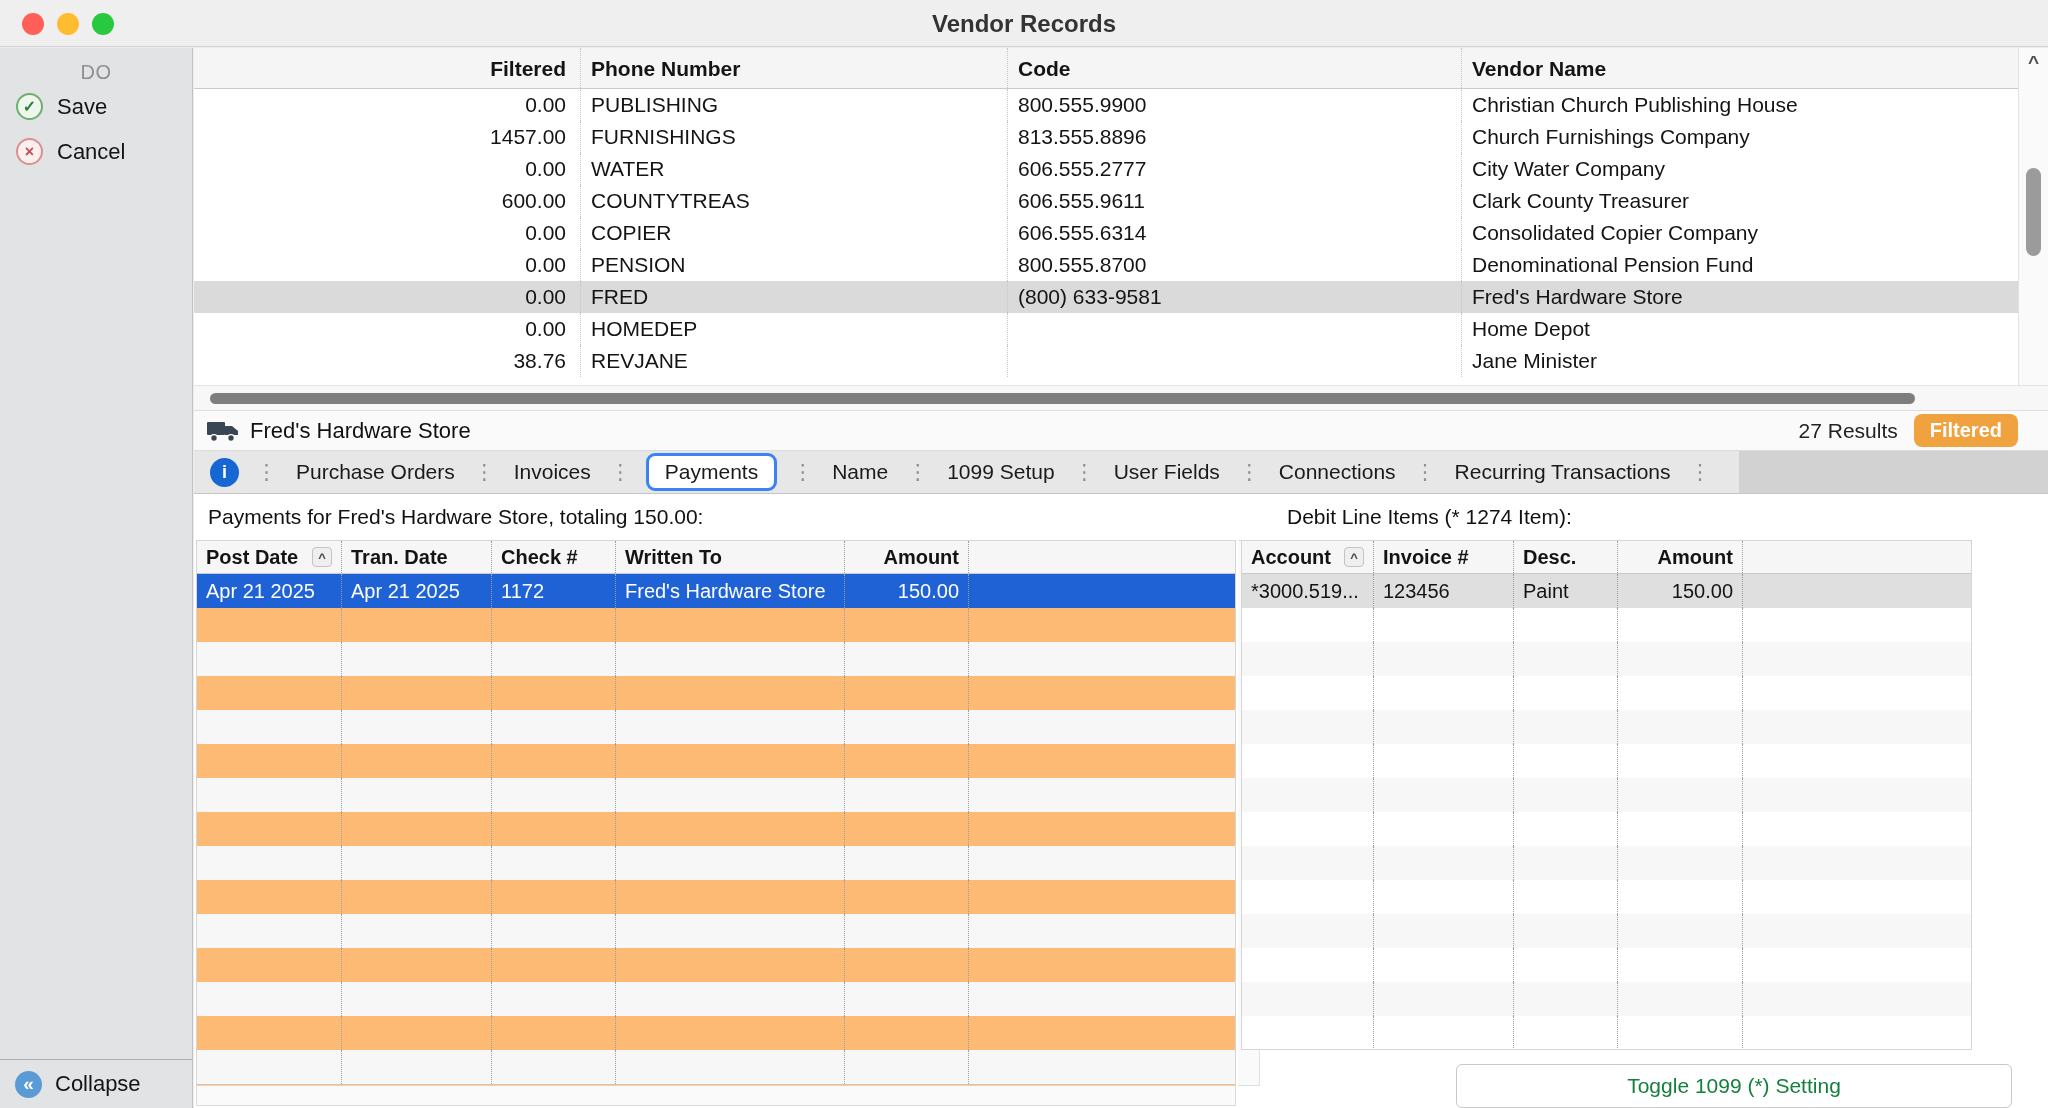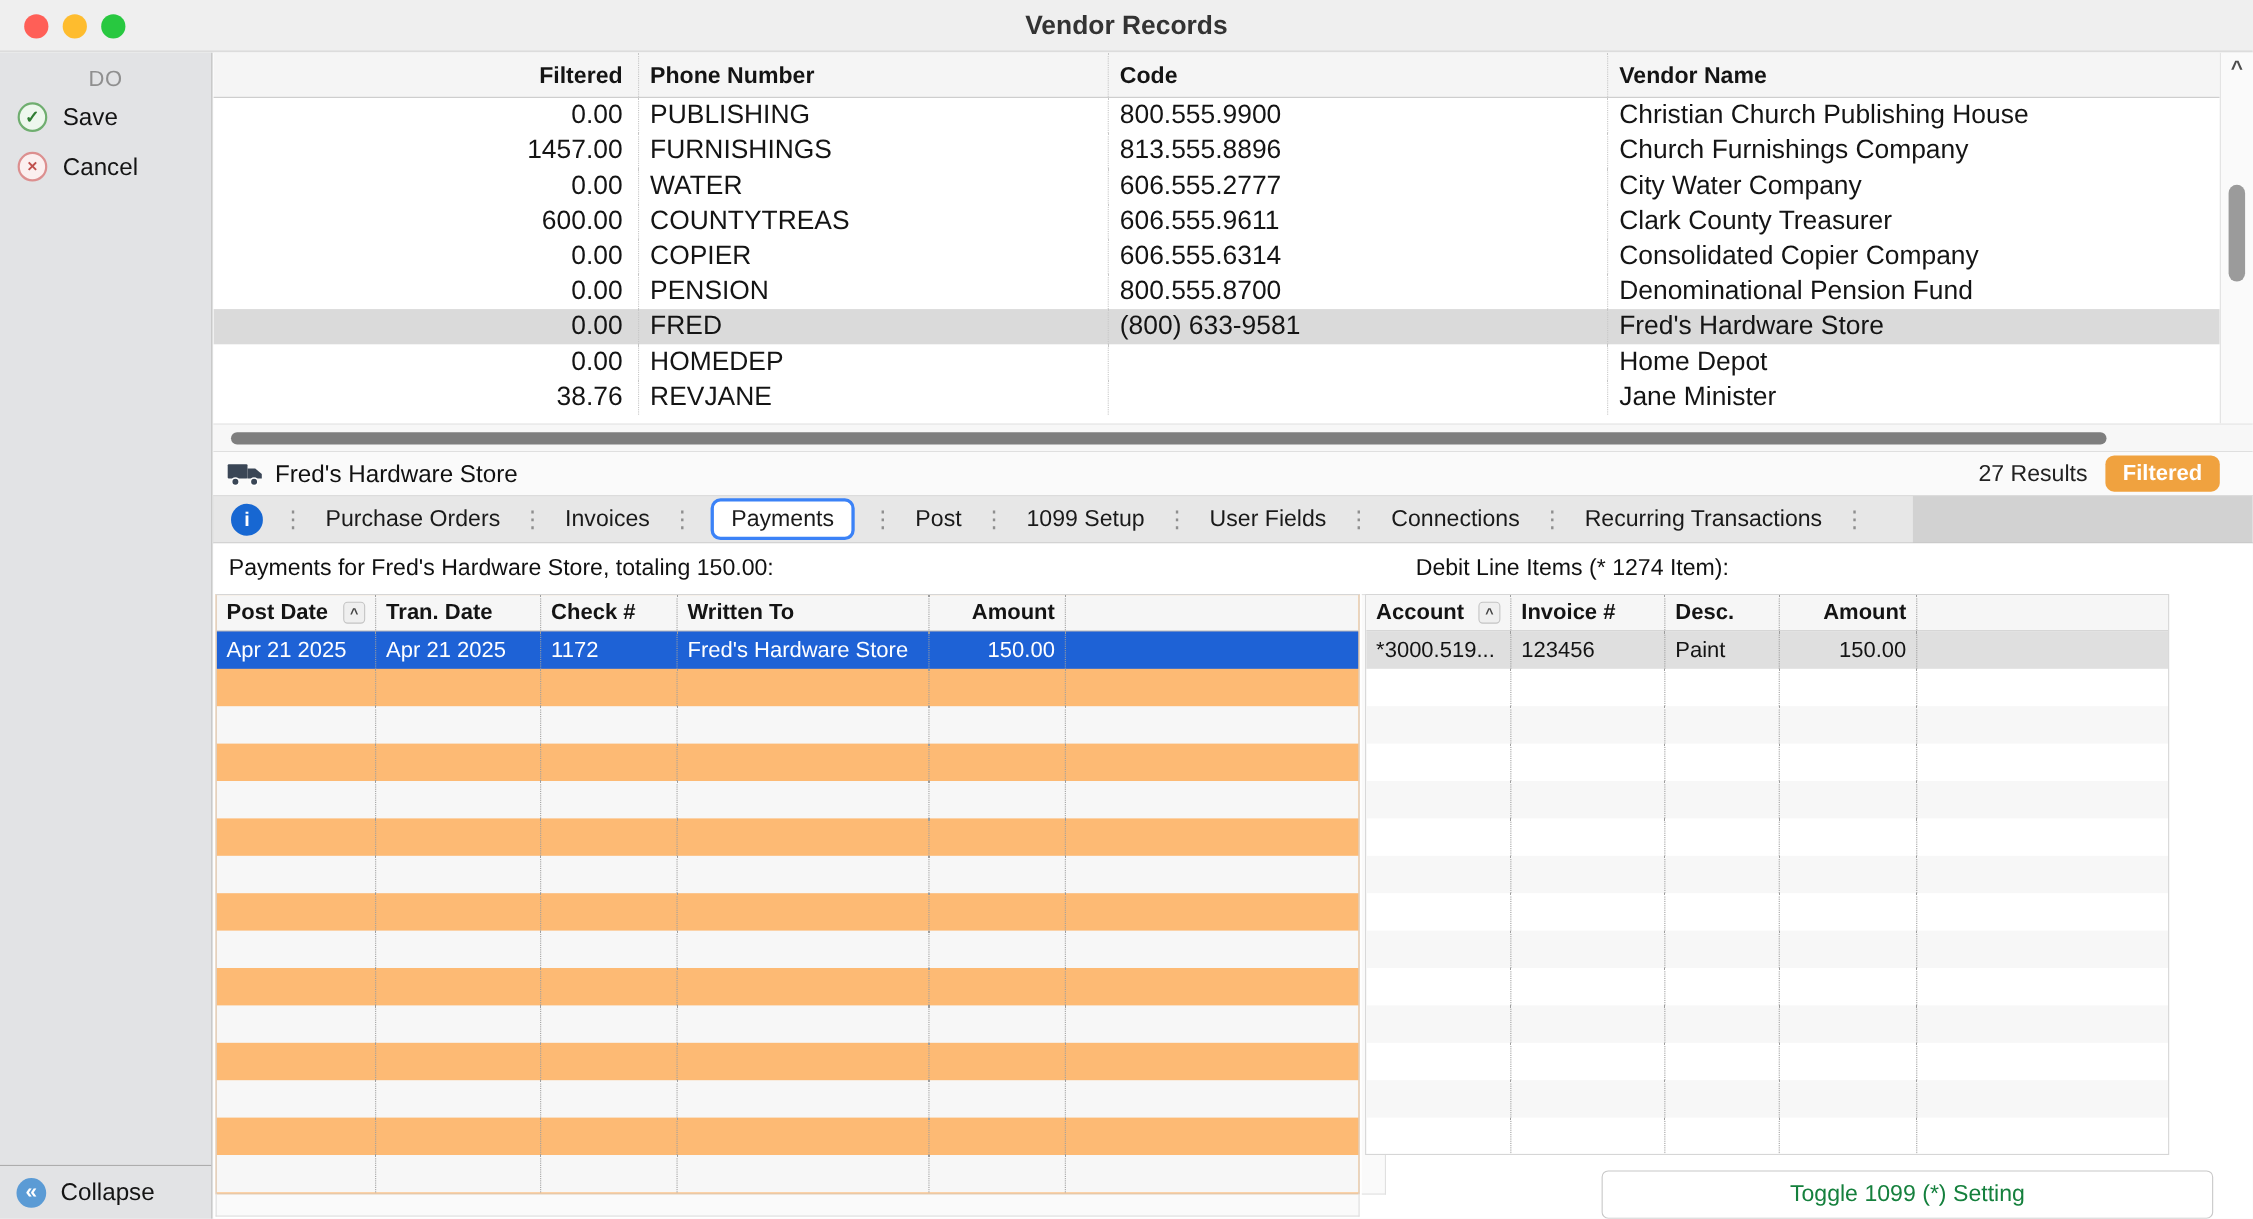--- a/index.html
+++ b/index.html
@@ -29,21 +29,21 @@
   .ci-collapse { background:#5B9BD5; color:#fff; font-size:19px; font-weight:bold; }
   .collapse-row { position:absolute; bottom:0; left:0; width:100%; height:49px;
                   border-top:1px solid #ADADAD; display:flex; align-items:center;
                   gap:13px; padding-left:15px; font-size:22px; }
 
   
   .main { position:absolute; left:194px; top:48px; width:1854px; bottom:0; background:#fff; }
 
   
   .vendor-wrap { position:absolute; top:0; left:0; width:1824px; height:337px; background:#fff; overflow:hidden; }
-  .vrow { display:grid; grid-template-columns:386px 427px 454px 557px; height:32px; line-height:32px; font-size:24px; }
+  .vrow { display:grid; grid-template-columns:386px 427px 454px 557px; height:32px; line-height:32px; font-size:21px; }
   .vrow.vhead { height:41px; line-height:41px; font-weight:bold; font-size:21px;
                 background:#F5F5F5; border-bottom:1px solid #CACACA; }
   .vcell { padding:0 10px; white-space:nowrap; overflow:hidden; border-left:1px dotted #C6C6C6; }
   .vrow .vcell:first-child { border-left:none; text-align:right; padding-right:14px; }
   .vrow.vsel { background:#DADADA; }
 
   
   .vscroll { position:absolute; top:0; left:1824px; width:30px; height:337px;
              background:#FAFAFA; border-left:1px solid #E2E2E2; }
   .up-arrow { position:absolute; top:4px; left:0; width:100%; text-align:center;
@@ -243,21 +243,21 @@
   <div class="tabbar">
     <div class="tabs-inner" id="tabs-inner">
       <span class="info-btn">i</span>
     <span class="handle">⋮</span>
         <span class="tab">Purchase Orders</span>
         <span class="handle">⋮</span>
         <span class="tab">Invoices</span>
         <span class="handle">⋮</span>
         <span class="tab active">Payments</span>
         <span class="handle">⋮</span>
-        <span class="tab">Post</span>
+        <span class="tab">Name</span>
         <span class="handle">⋮</span>
         <span class="tab">1099 Setup</span>
         <span class="handle">⋮</span>
         <span class="tab">User Fields</span>
         <span class="handle">⋮</span>
         <span class="tab">Connections</span>
         <span class="handle">⋮</span>
         <span class="tab">Recurring Transactions</span>
         <span class="handle">⋮</span>
       </div>

